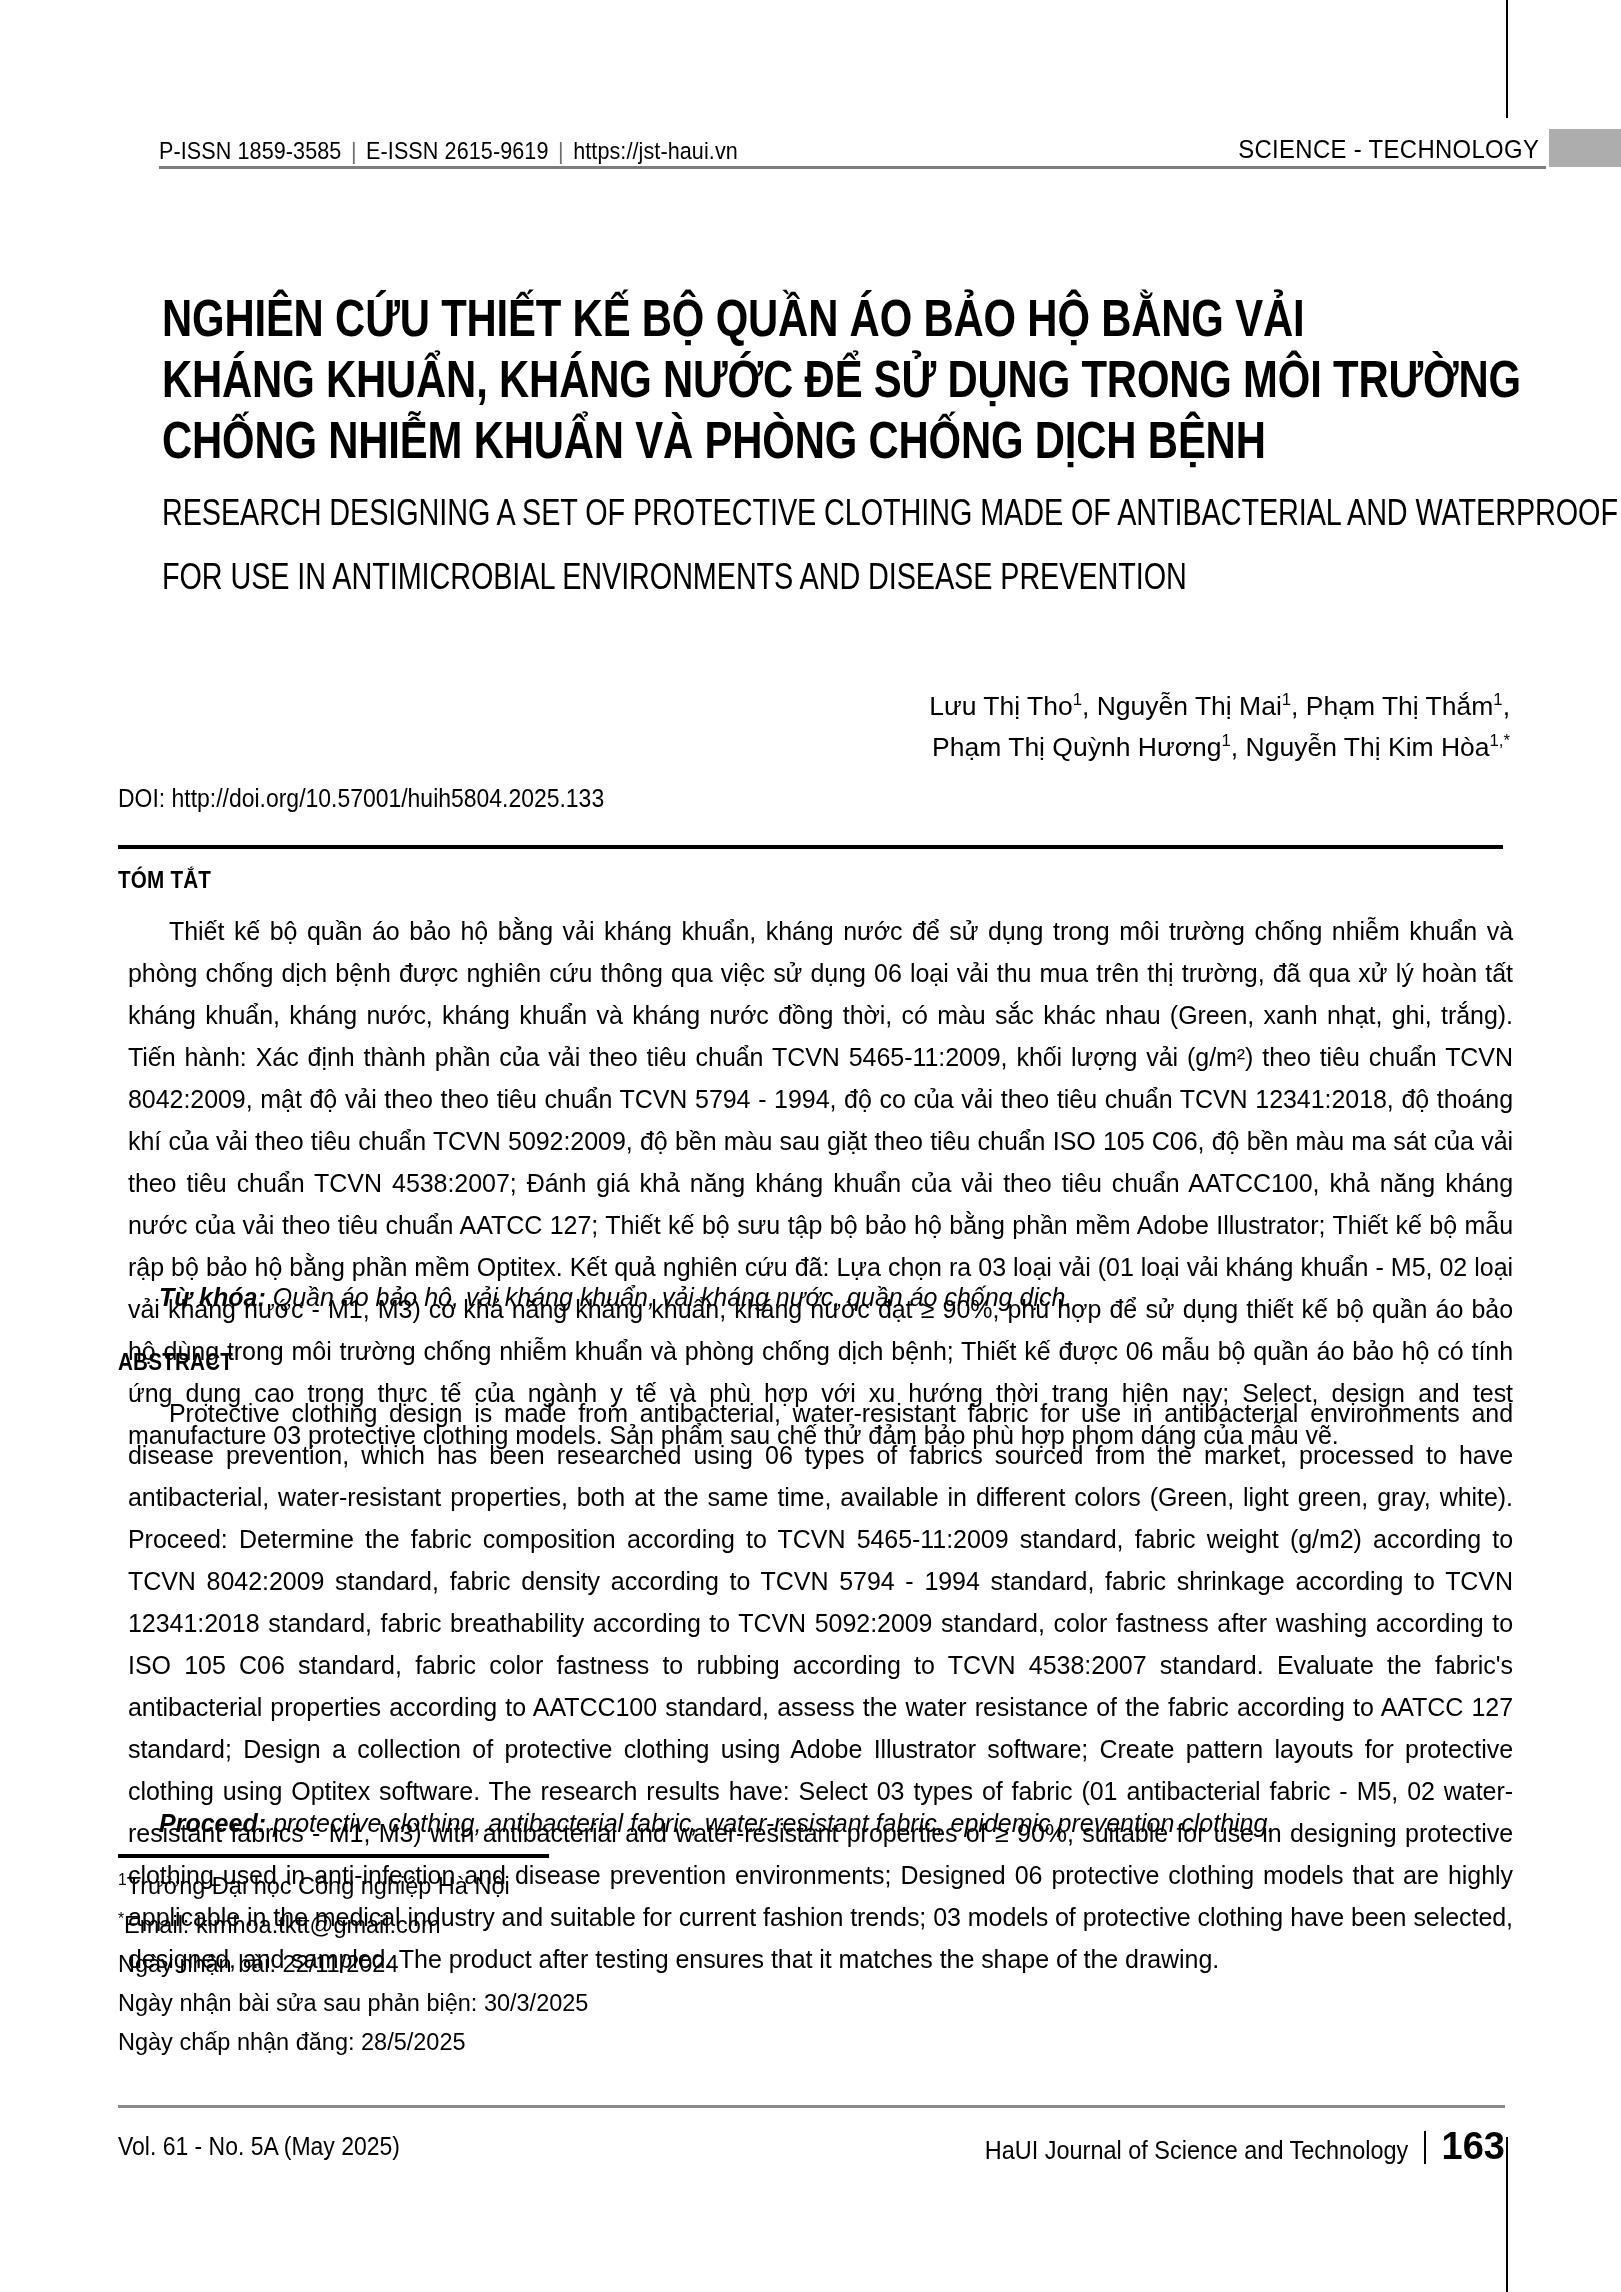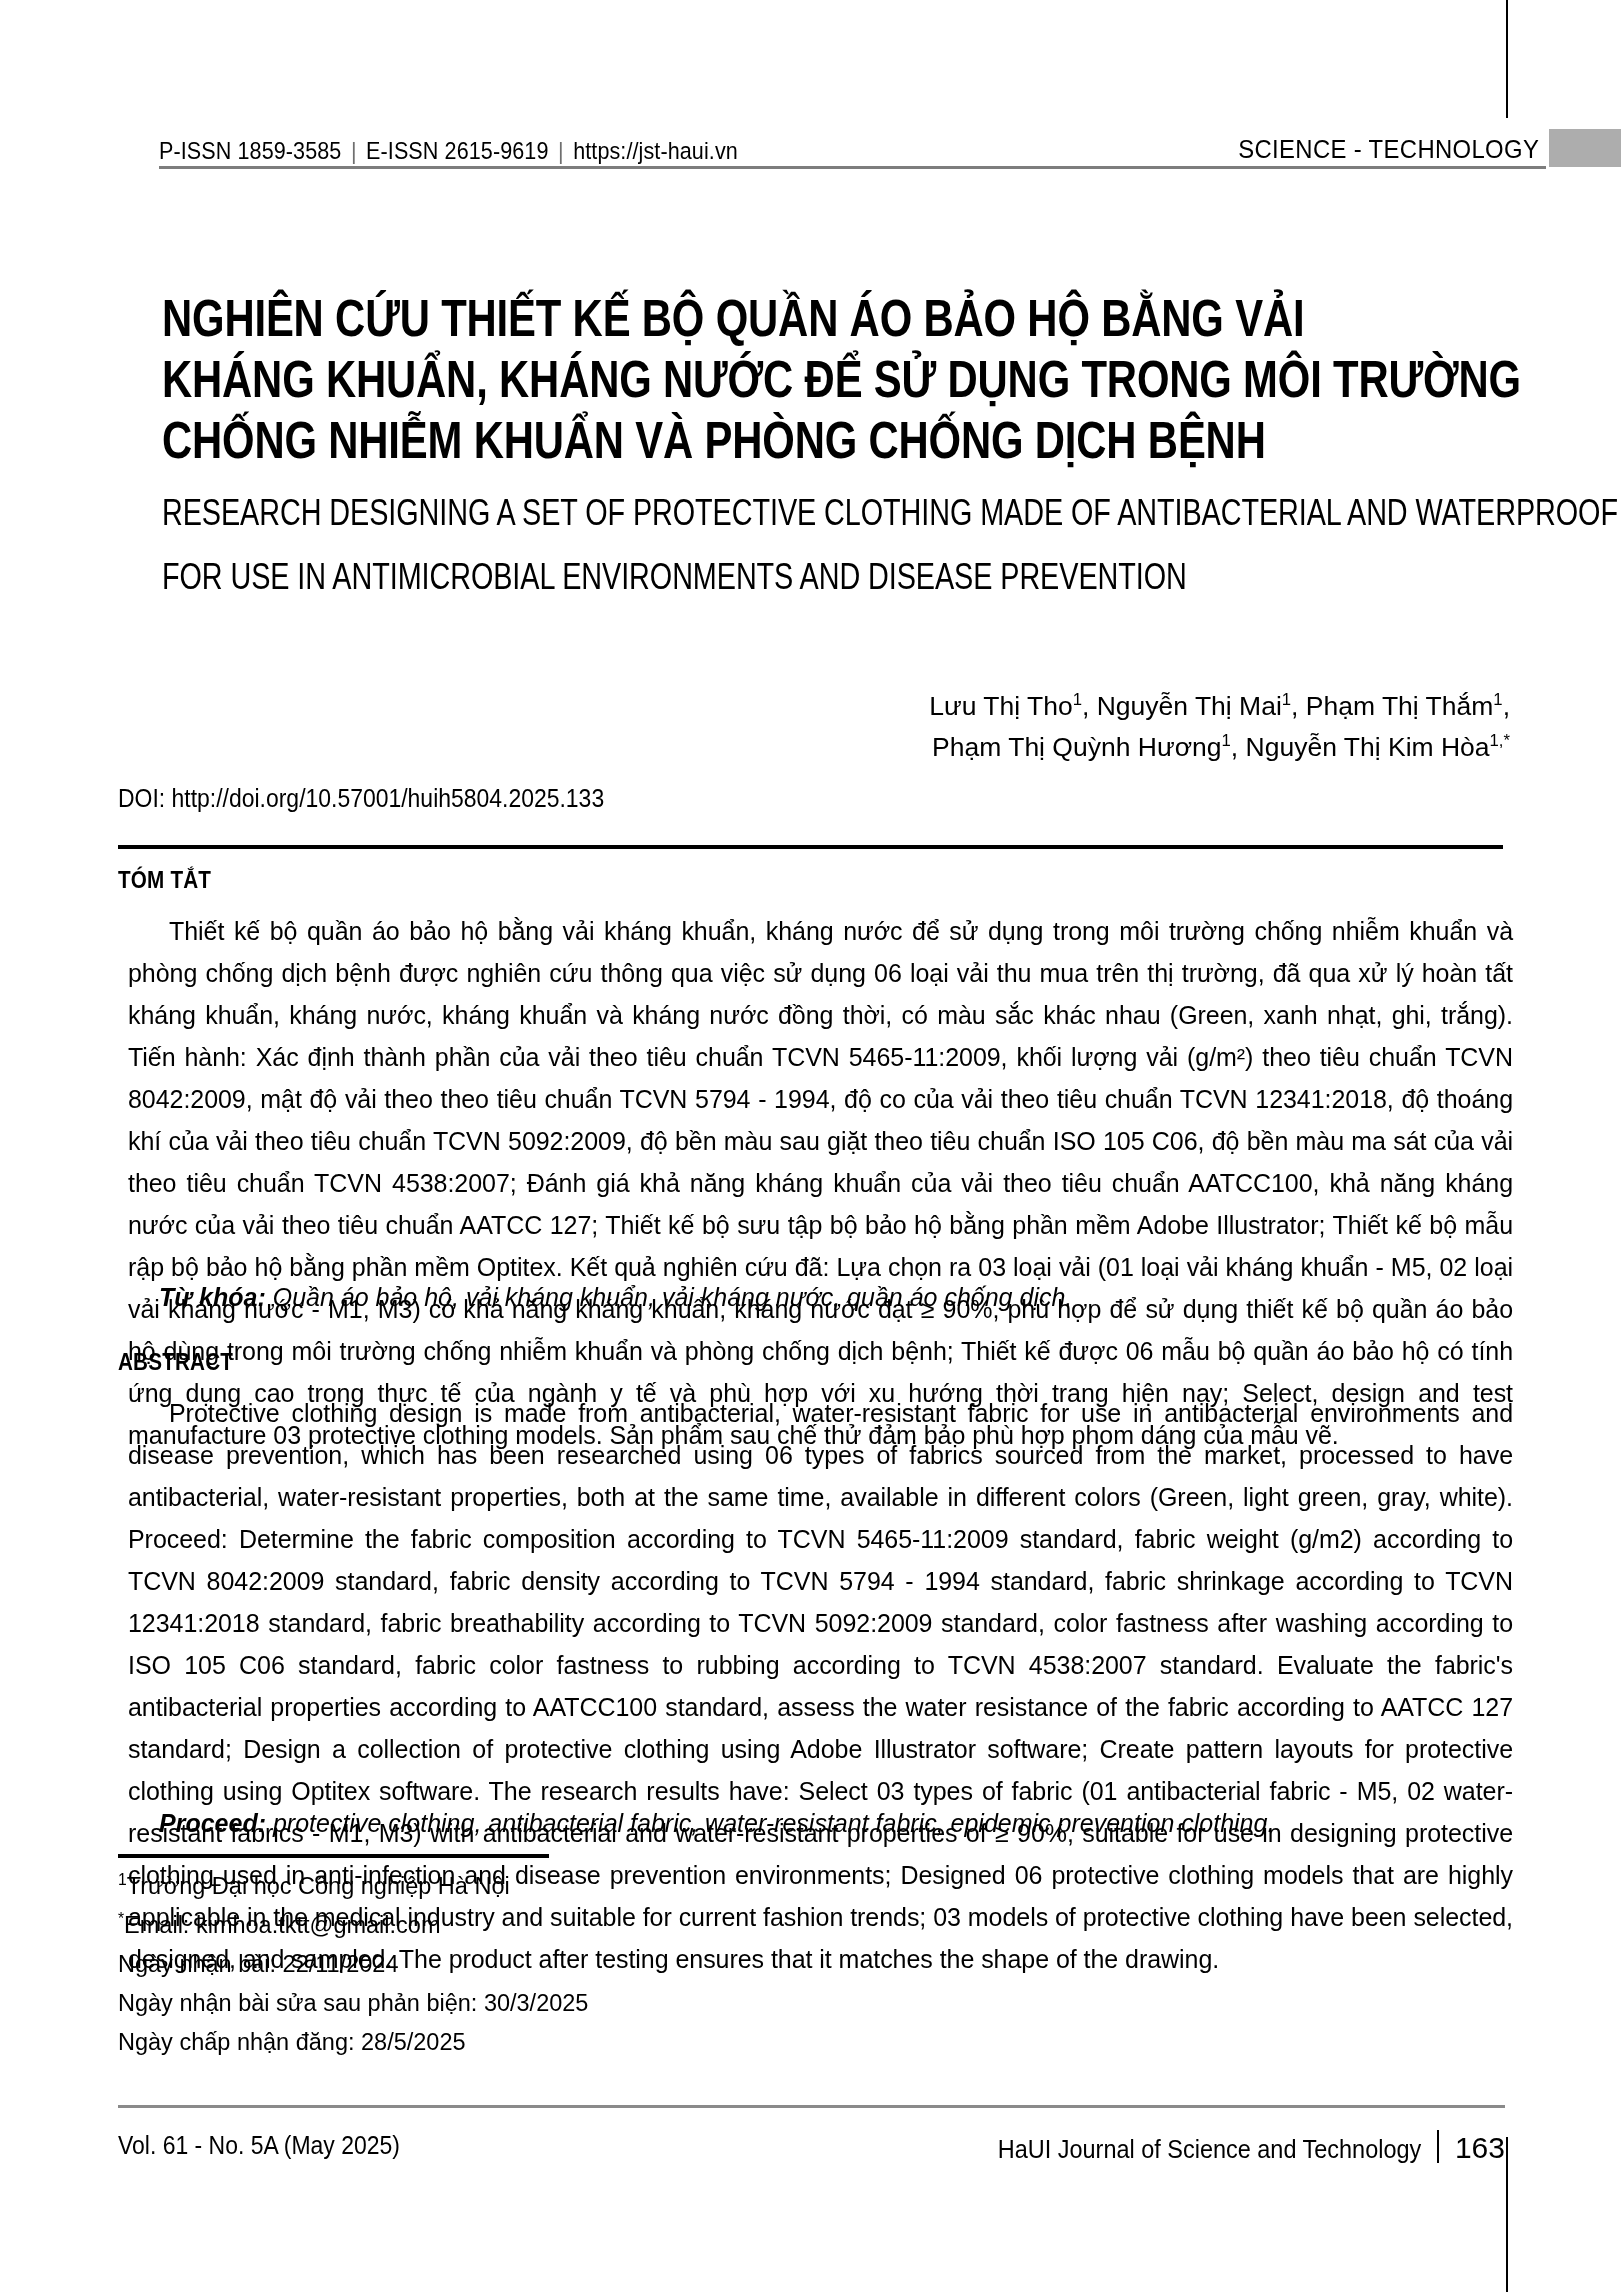--- a/index.html
+++ b/index.html
@@ -262,22 +262,22 @@
   .footer-divider {
     display: inline-block;
     width: 2px;
     height: 33px;
     background: #000;
     margin: 0 15.7px;
     position: relative;
     top: 4.9px;
   }
   .footer-page {
-    font-weight: normal;
-    font-size: 30px;
+    font-weight: bold;
+    font-size: 38px;
   }
 </style>
 </head>
 <body>
 
 <div class="page">
 
   <div class="edge-rule"></div>
   <div class="edge-rule-mask-top"></div>
 

